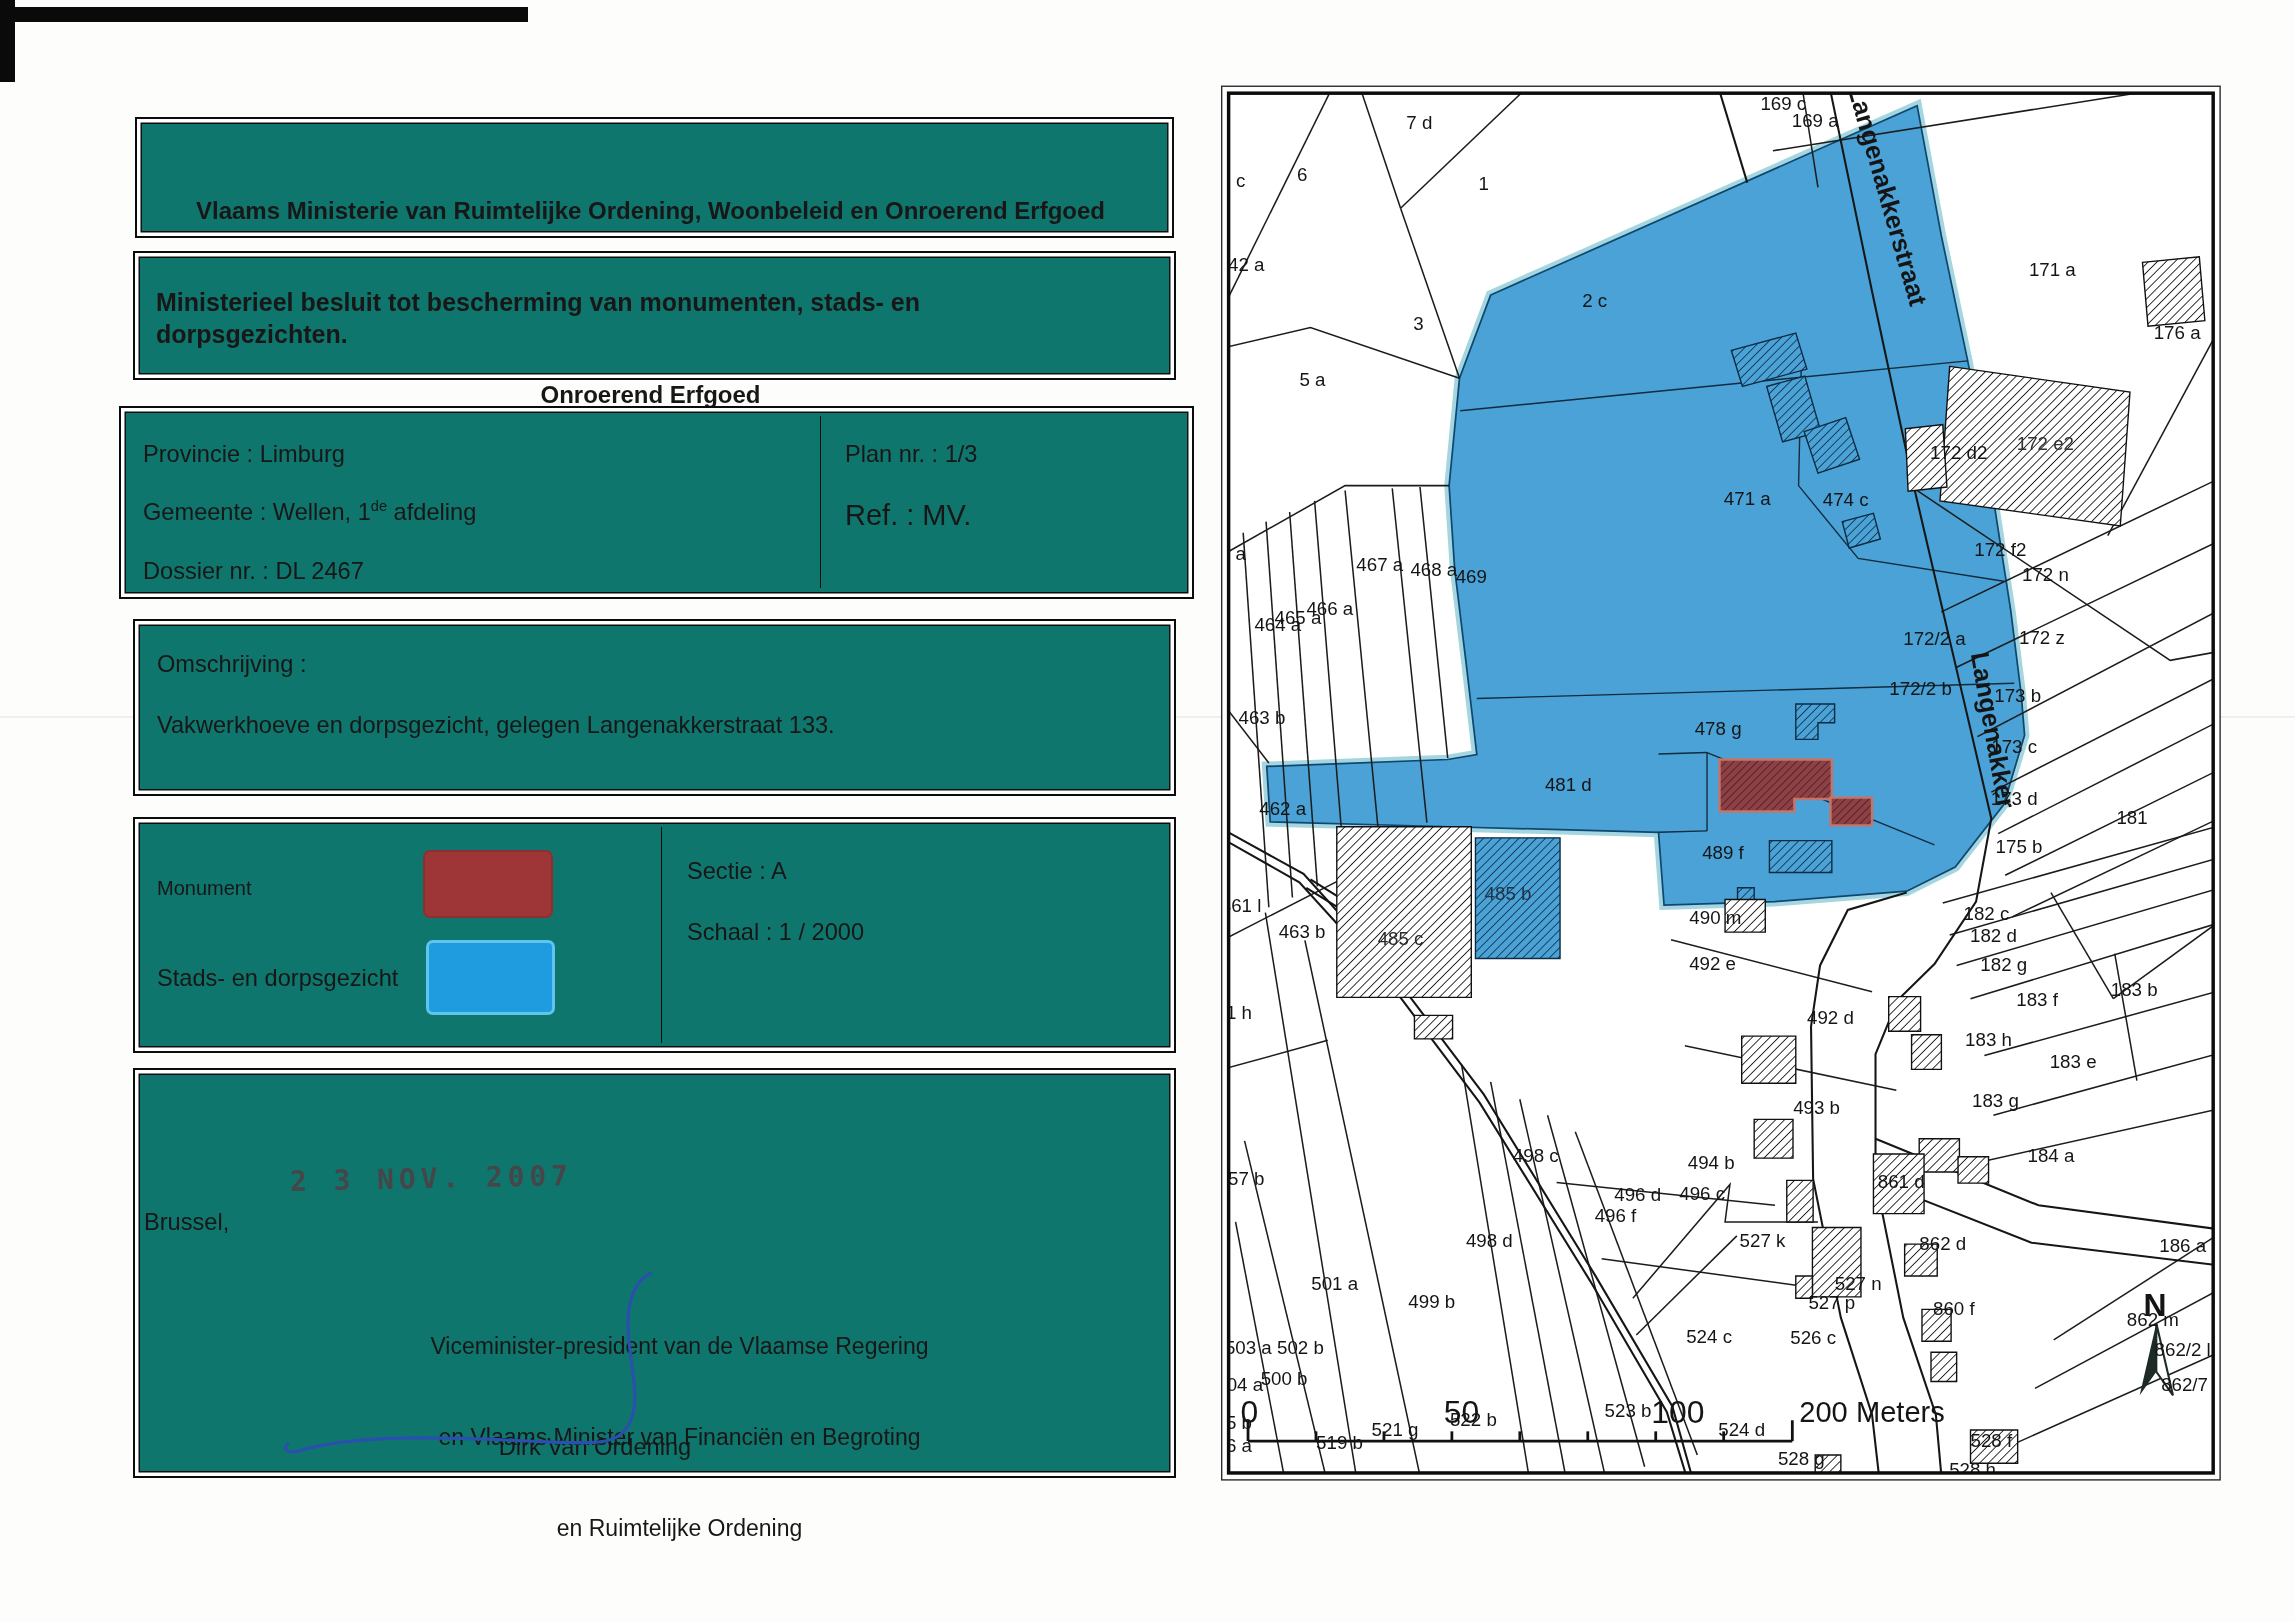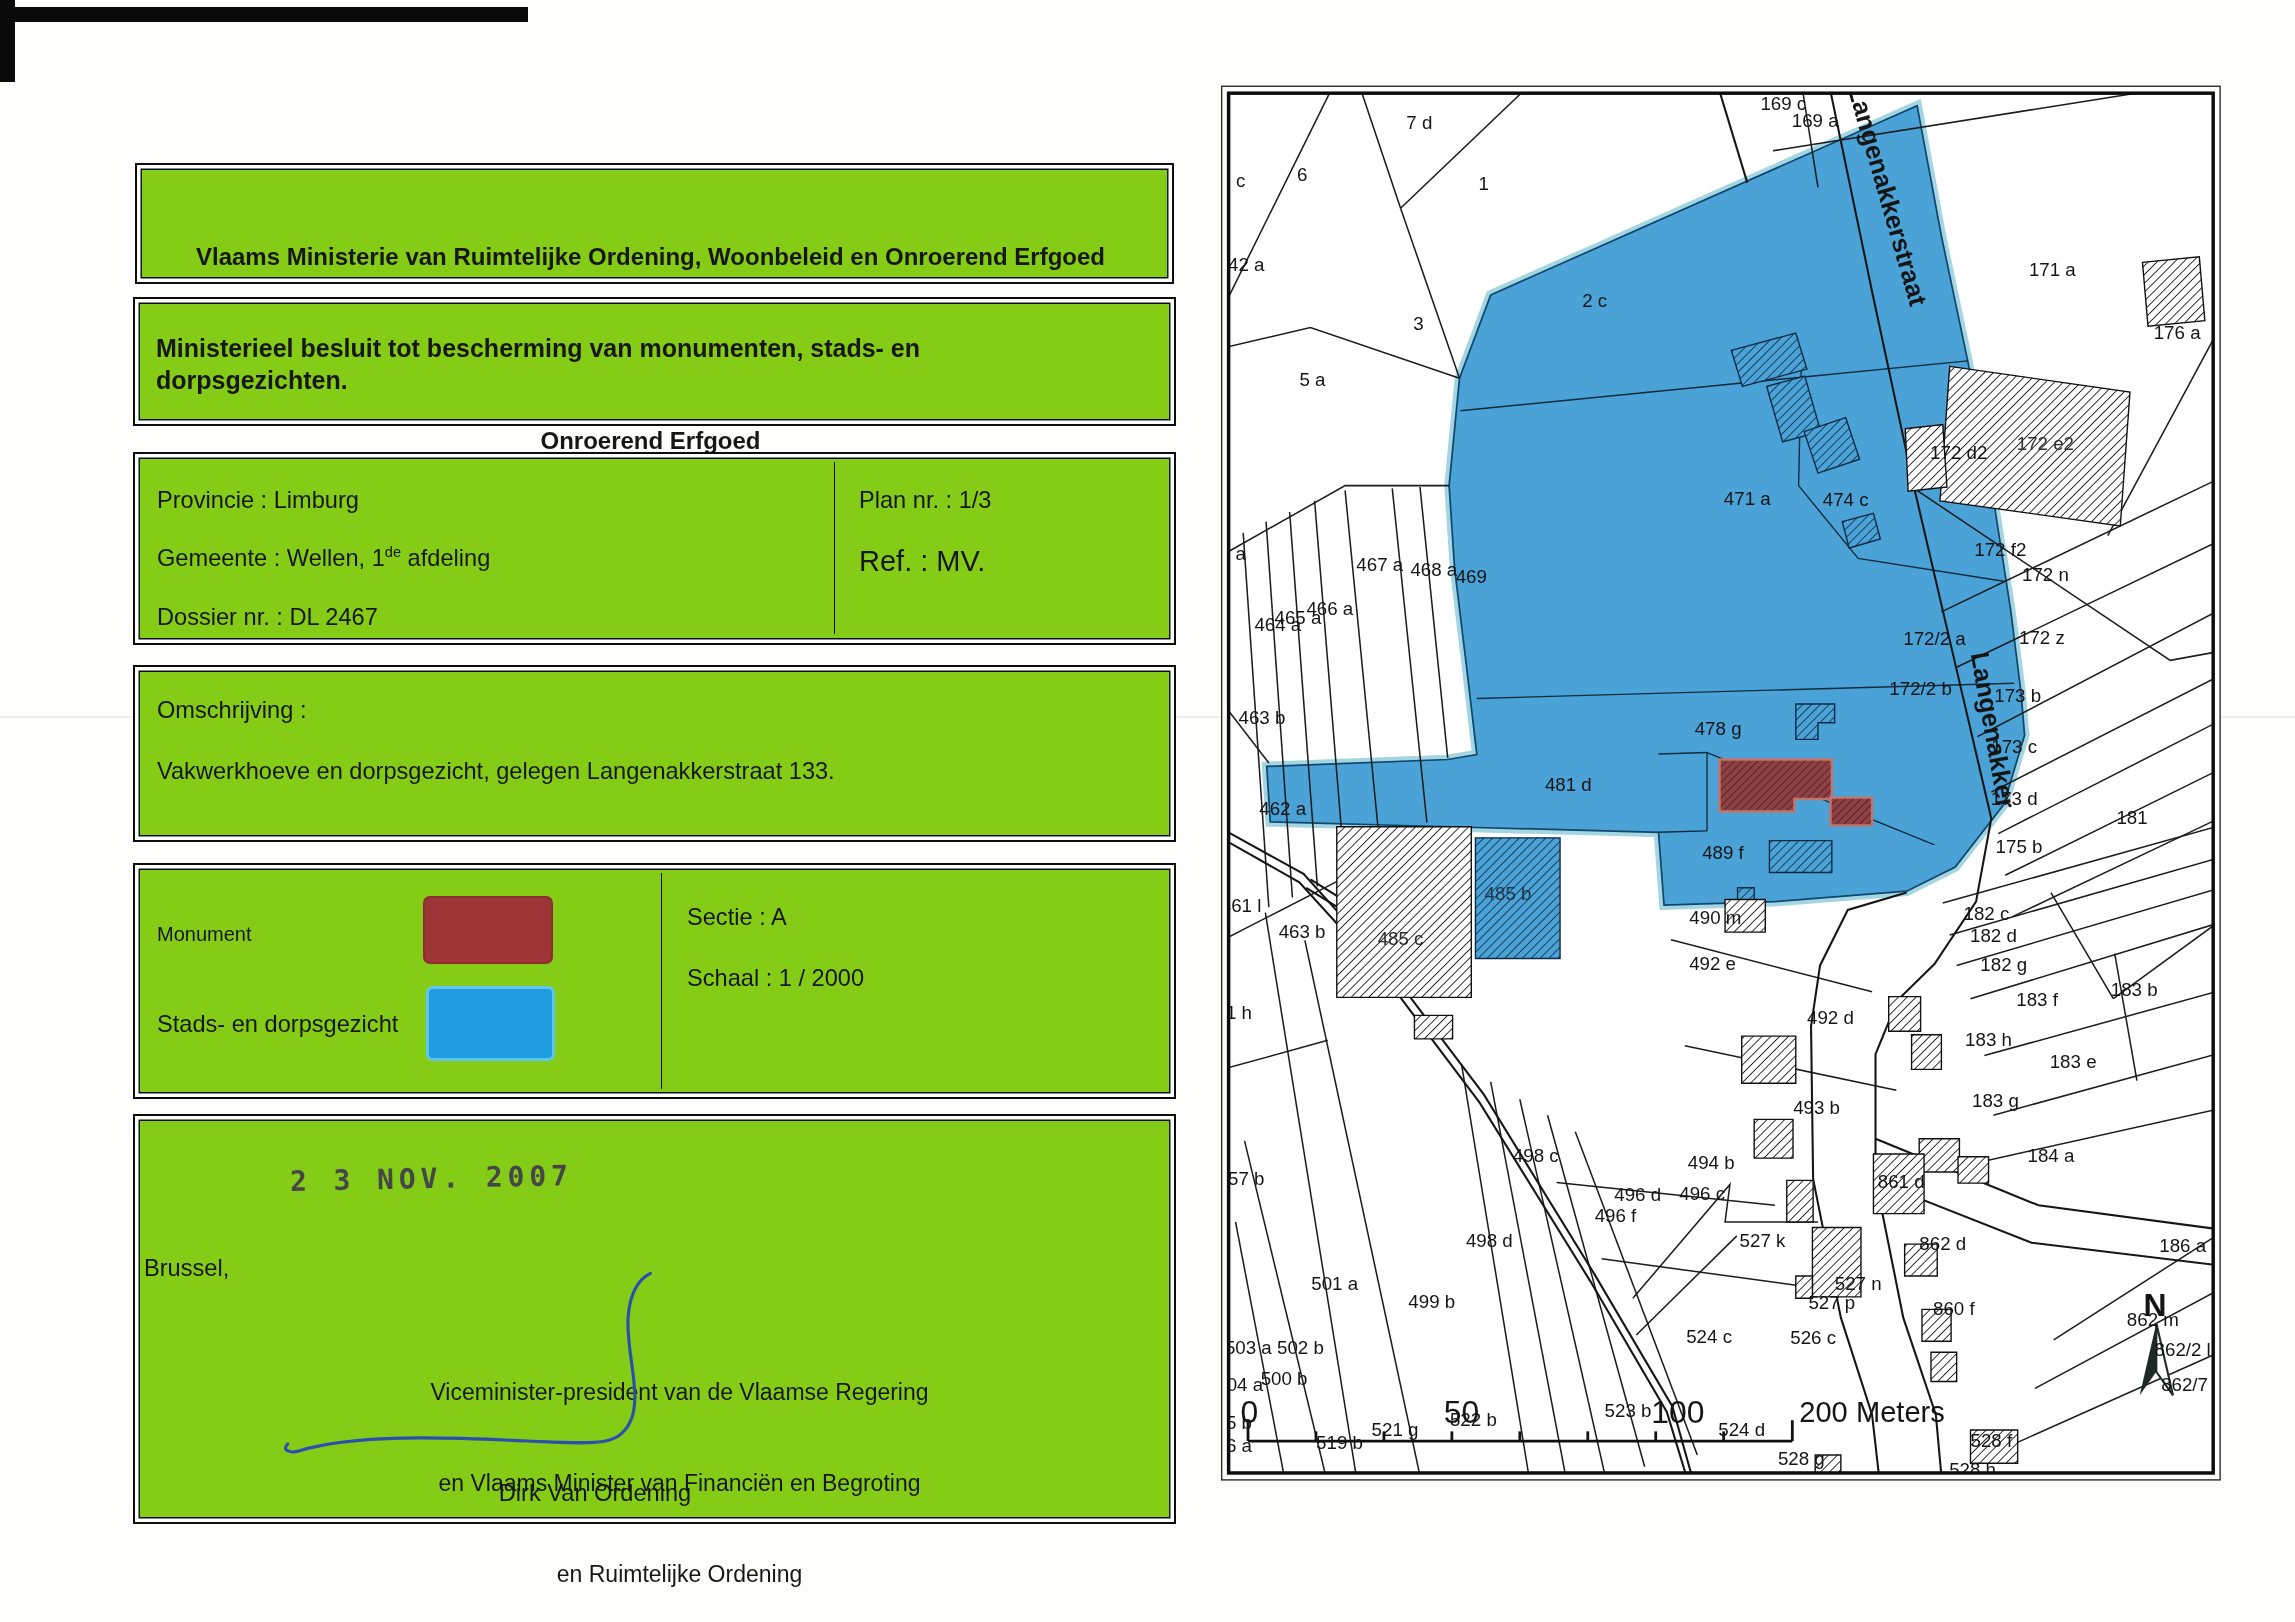--- a/index.html
+++ b/index.html
@@ -1,19 +1,19 @@
 <!DOCTYPE html>
 <html style="font-size:11px"><head>
 <meta charset="utf-8">
 <style>
   html,body{margin:0;padding:0;background:#e8e8e6;}
   #page{position:relative;width:2295px;height:1623px;background:#fdfdfb;overflow:hidden;
         font-family:"Liberation Sans",sans-serif;color:#171717;}
-  .dbox{position:absolute;background:#84cc16;border:2.8px solid #0c0c0c;
-        box-shadow:inset 0 0 0 3.5px #fff, inset 0 0 0 4.9px #0c0c0c;margin-top:46px;}
+  .dbox{position:absolute;background:#0f766e;border:2.8px solid #0c0c0c;
+        box-shadow:inset 0 0 0 3.5px #fff, inset 0 0 0 4.9px #0c0c0c;}
   .txt{position:absolute;white-space:pre-wrap;line-height:1.28;}
   .b{font-weight:bold;}
   .center{text-align:center;}
   sup{font-size:0.62em;}
   #scanline{position:absolute;left:0;top:716px;width:2295px;height:2.1px;background:rgba(0,0,0,0.055);}
   .scanmark{position:absolute;background:#0a0a0a;}
   #stamp{position:absolute;left:290px;top:1162px;font-size:28px;font-weight:bold;
          letter-spacing:4.9px;color:#464649;transform:rotate(-1.2deg);font-family:"DejaVu Sans Mono",monospace;}
   #sig-svg{position:absolute;left:0;top:0;pointer-events:none;}
   #map-wrap{position:absolute;left:0;top:0;width:2295px;height:1623px;}
@@ -34,21 +34,21 @@
       <div>Vlaams Ministerie van Ruimtelijke Ordening, Woonbeleid en Onroerend Erfgoed</div>
       <div>Departement RWO – Agentschap RO-Vlaanderen</div>
       <div>Onroerend Erfgoed</div>
     </div>
   </div>
 
   <div class="dbox" style="left:133px;top:251px;width:1039px;height:125px;">
     <div class="txt b" style="left:21px;top:33px;width:902px;font-size:25px;">Ministerieel besluit tot bescherming van monumenten, stads- en dorpsgezichten.</div>
   </div>
 
-  <div class="dbox" style="left:133px;top:406px;width:1039px;height:189px;">
+  <div class="dbox" style="left:119px;top:406px;width:1039px;height:189px;padding-left:32px;">
     <div style="position:absolute;left:699px;top:8.3px;width:1.4px;height:172px;background:#0c0c0c;"></div>
     <div class="txt" style="left:22px;top:30.5px;font-size:23.6px;">Provincie : Limburg</div>
     <div class="txt" style="left:22px;top:89px;font-size:23.6px;"><span>Gemeente : Wellen, 1</span><sup>de</sup><span> afdeling</span></div>
     <div class="txt" style="left:22px;top:148px;font-size:23.6px;">Dossier nr. : DL 2467</div>
     <div class="txt" style="left:724px;top:30.5px;font-size:23.6px;">Plan nr. : 1/3</div>
     <div class="txt" style="left:724px;top:89px;font-size:29px;">Ref. : MV.</div>
   </div>
 
   <div class="dbox" style="left:133px;top:619px;width:1039px;height:173px;">
     <div class="txt" style="left:22px;top:28px;font-size:23.6px;">Omschrijving :</div>

